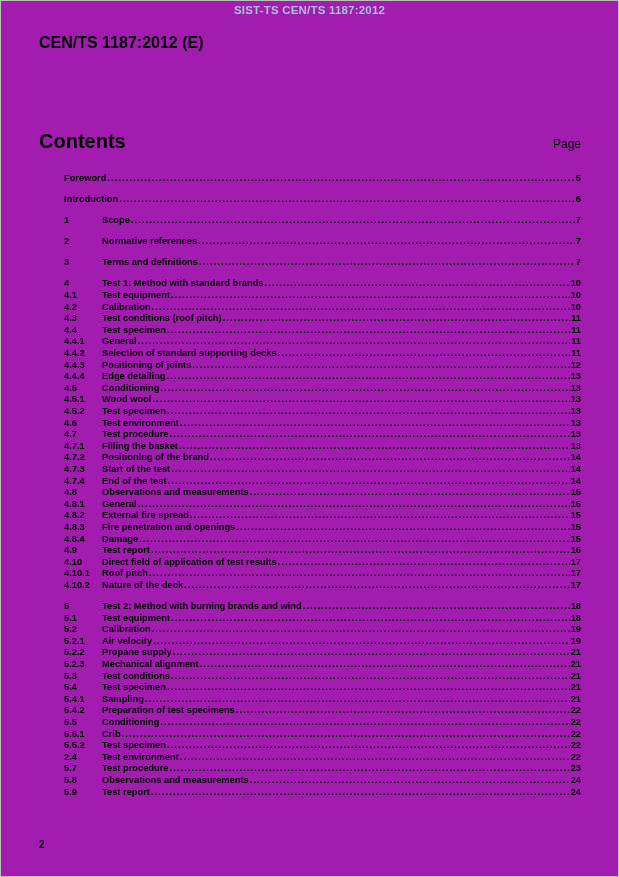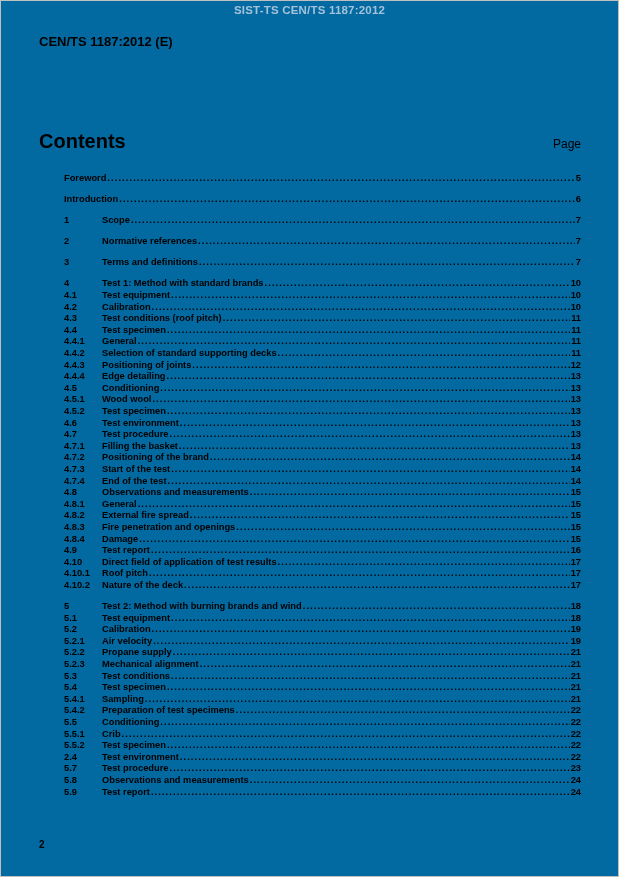--- a/index.html
+++ b/index.html
@@ -4,37 +4,37 @@
 <style>
   * { box-sizing: border-box; margin: 0; padding: 0; }
   html, body {
     width: 619px; height: 877px;
     background: #d7d7d7;
     font-family: "Liberation Sans", sans-serif;
   }
   .page {
     position: relative;
     width: 619px; height: 877px;
-    background: #0369a1;
+    background: #a21caf;
     border: 1px solid #bfbfbf;
     color: #000;
     overflow: hidden;
     padding-left: 12px;
   }
   .watermark {
     position: absolute; top: 3px; left: 0; right: 0;
     text-align: center;
     font-weight: bold;
     font-size: 11.5px;
     letter-spacing: 0.2px;
   }
   .doc-ref {
     position: absolute; top: 33px; left: 38px;
     font-weight: bold;
-    font-size: 13px;
+    font-size: 16px;
   }
   .contents-header {
     position: absolute; top: 129px; left: 38px; right: 37px;
     display: flex; justify-content: space-between; align-items: baseline;
   }
   .contents-title {
     font-size: 20px;
     font-weight: bold;
   }
   .page-col-label {

